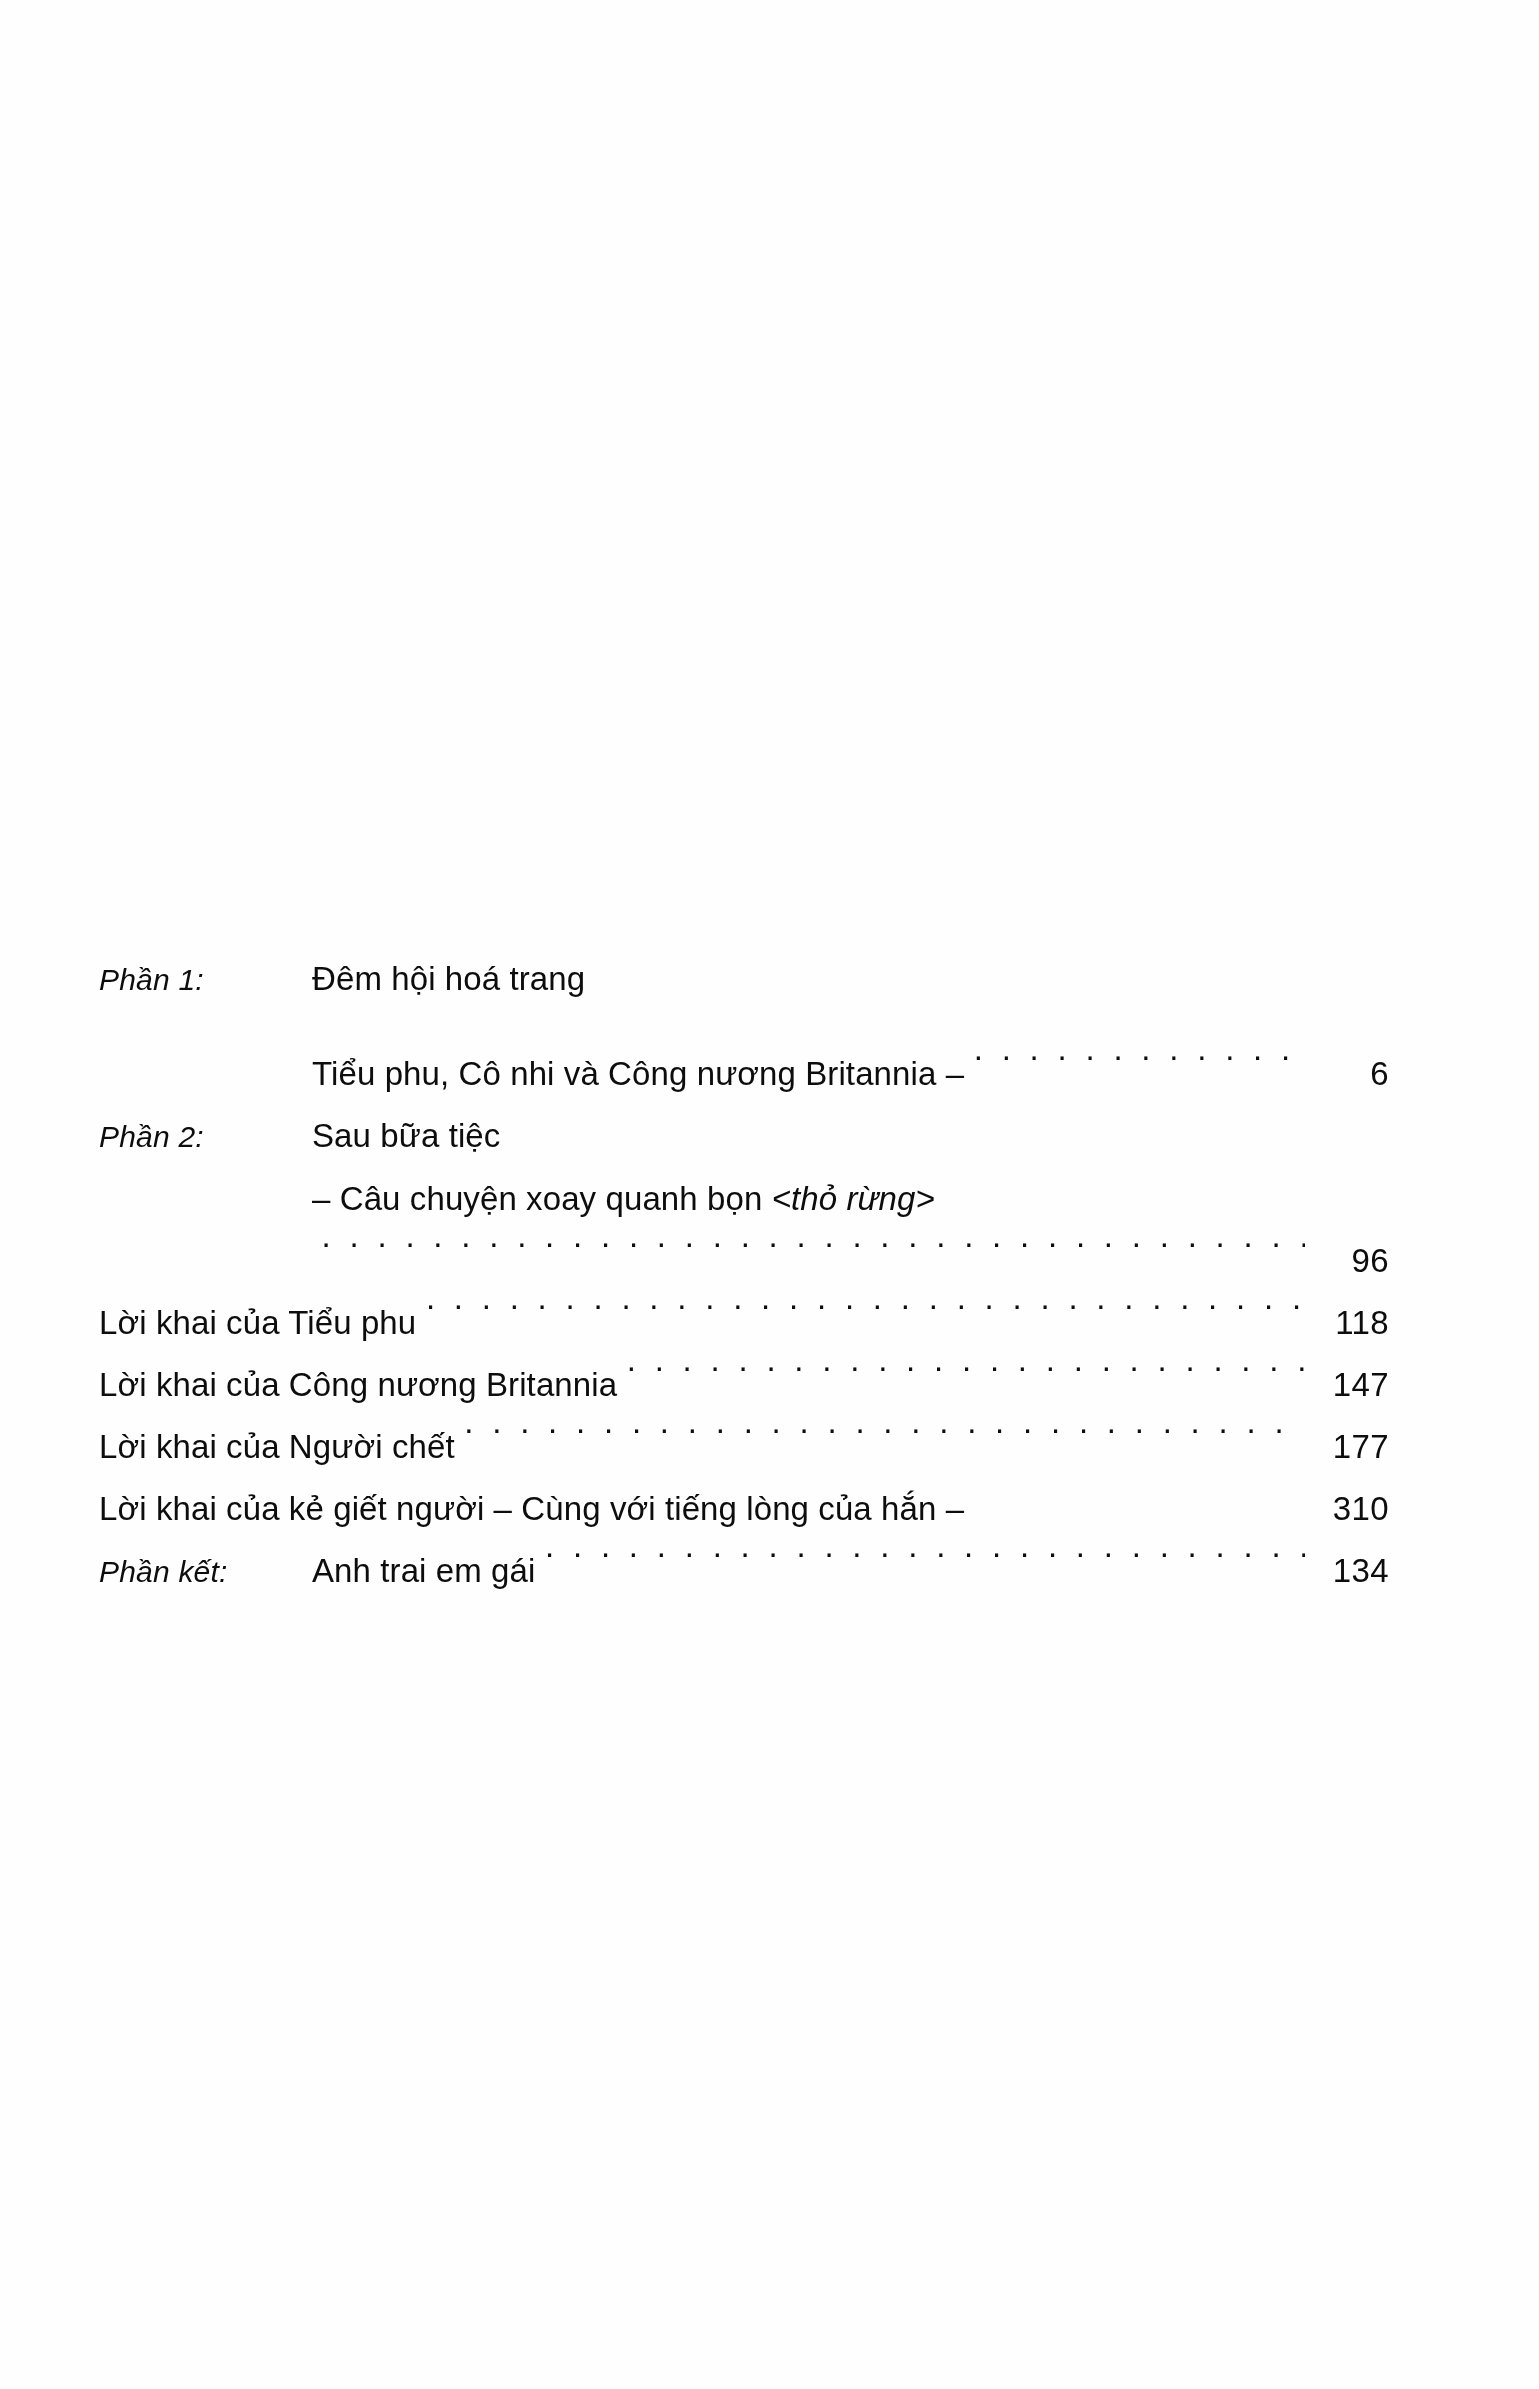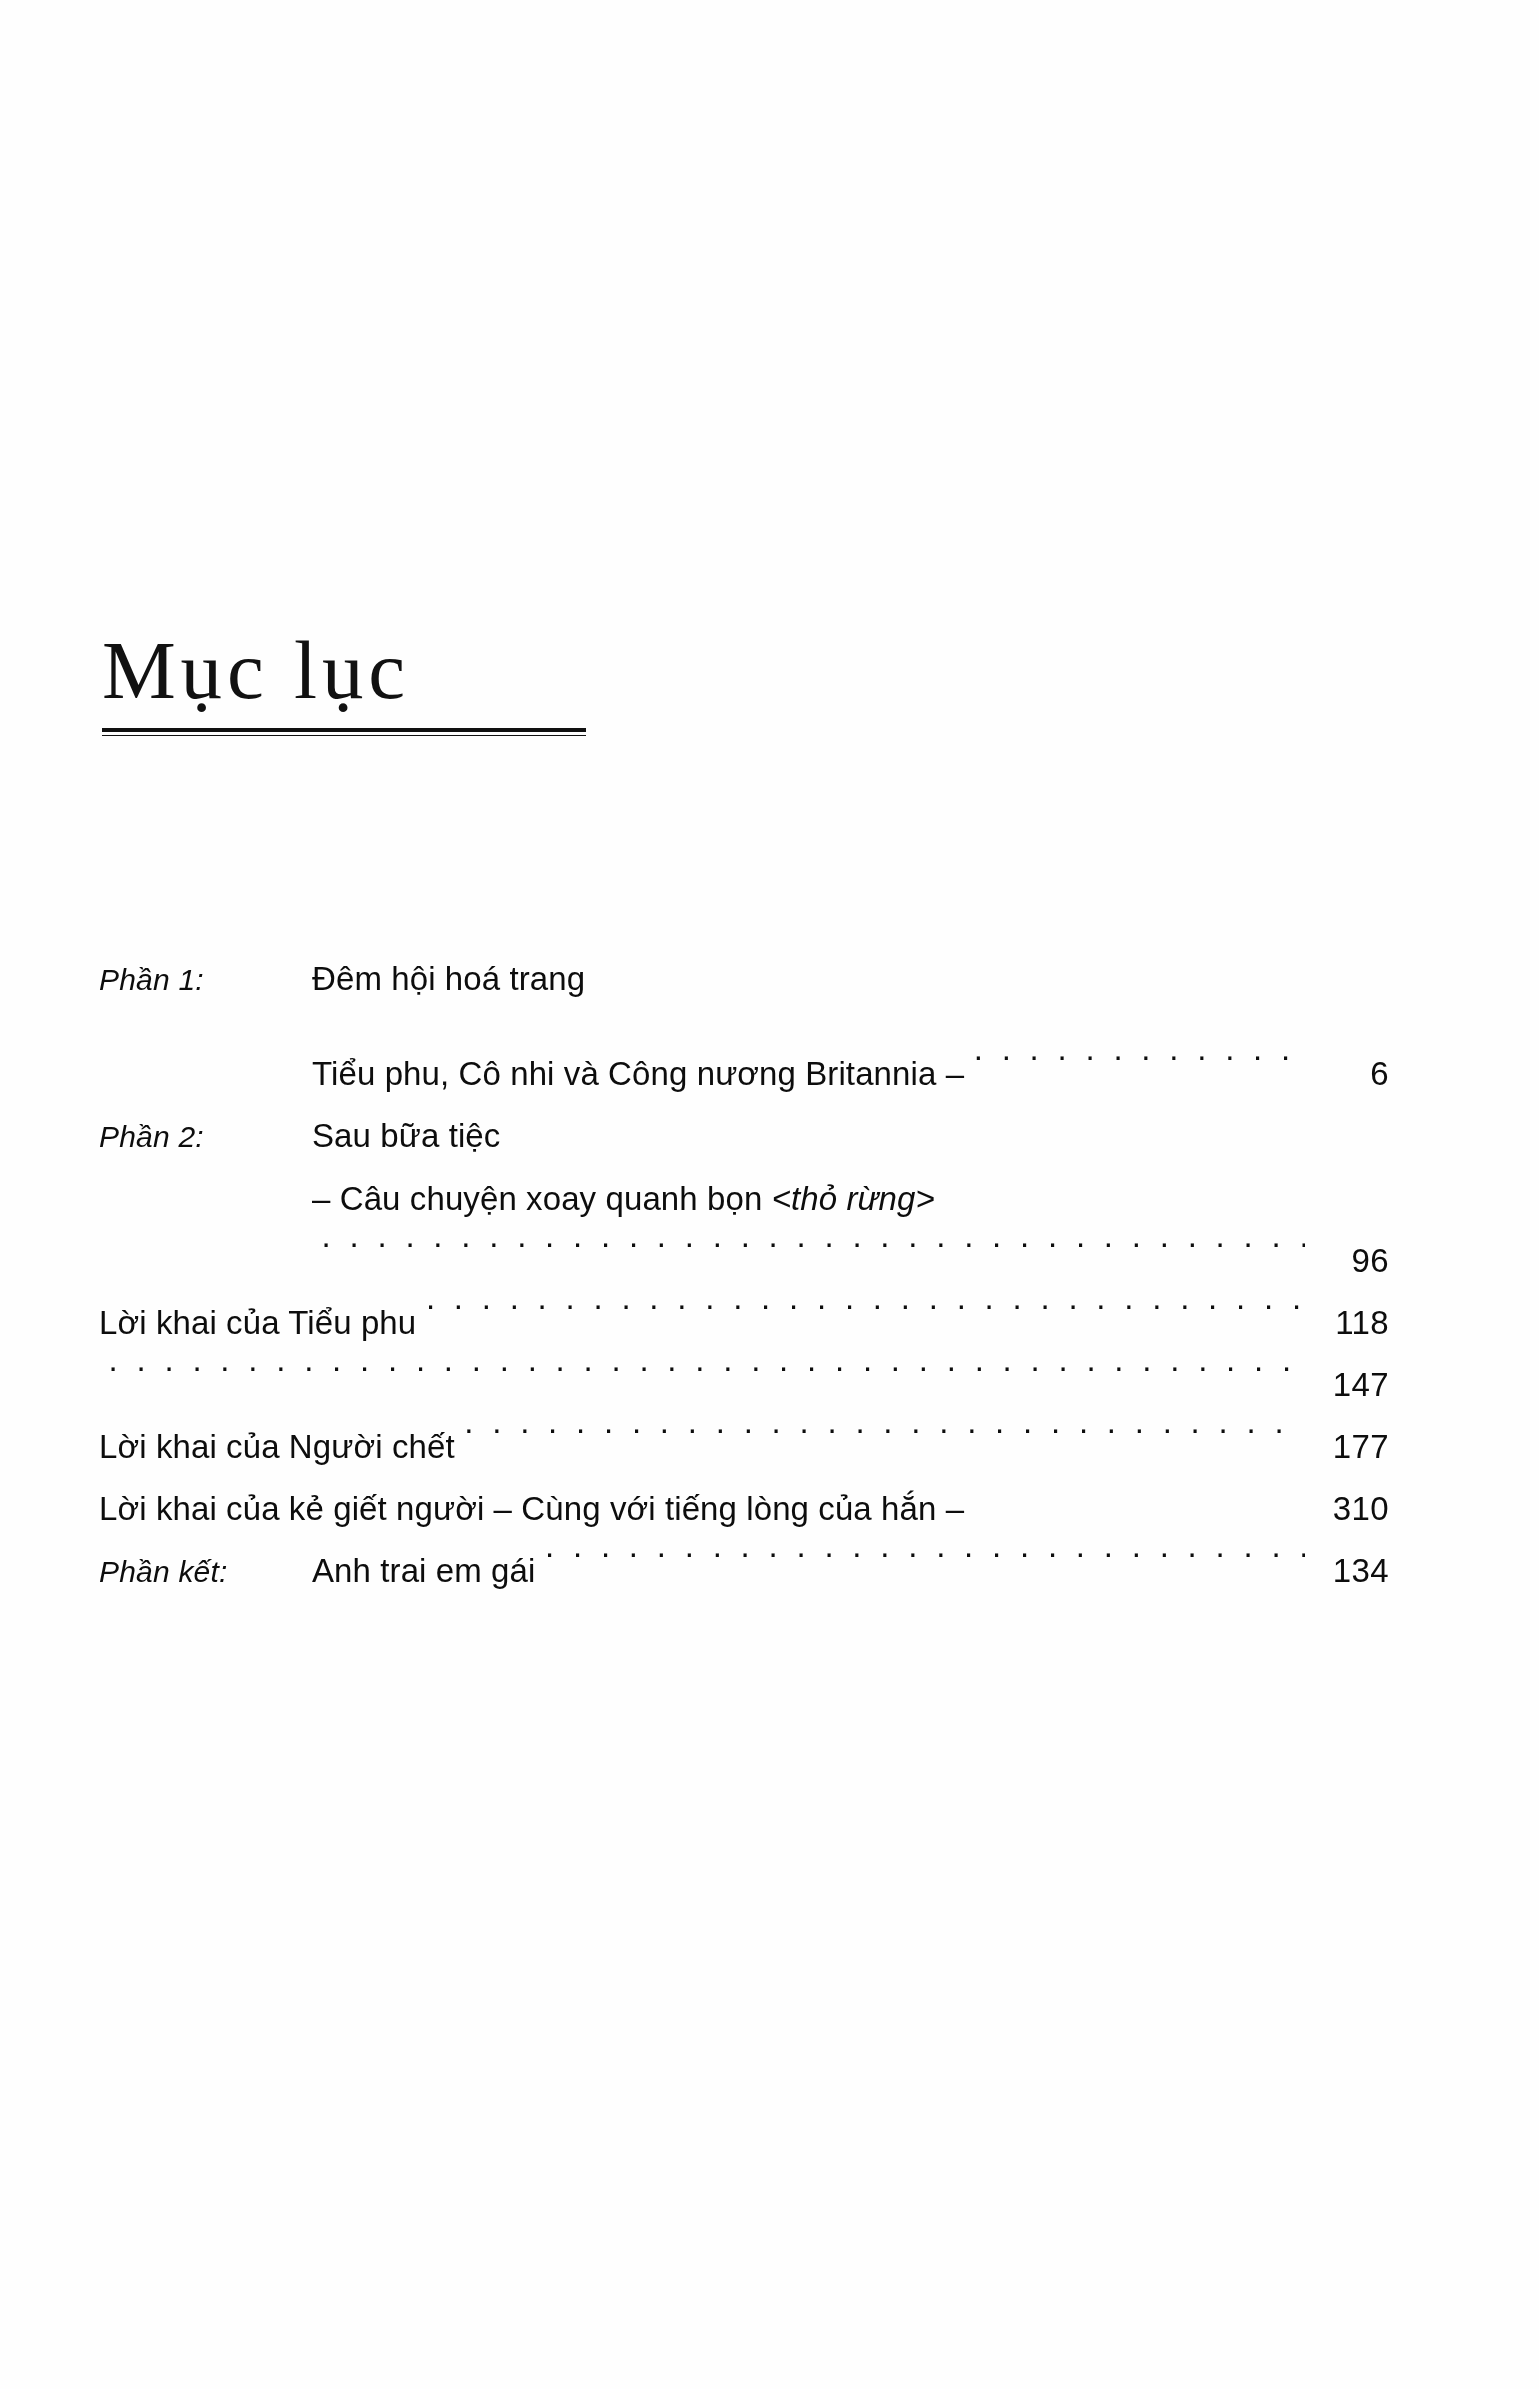--- a/index.html
+++ b/index.html
@@ -123,24 +123,20 @@
     min-width: 76px;
     font-size: 33px;
     letter-spacing: 0.4px;
   }
 </style>
 </head>
 <body>
 
 <div class="page">
 
-  <div class="toc-title-wrap">
-    <div class="toc-title">Mục lục</div>
-    <div class="toc-title-rule"></div>
-  </div>
 
   <div class="toc-list" id="toc-list">
       <div class="entry">
         <div class="line">
           <span class="label">Phần 1:</span>
           <span class="text">Đêm hội hoá trang</span>
           <span class="leader none"></span>
           <span class="page-num"></span>
         </div>
         <div class="line">
@@ -176,20 +172,21 @@
       </div>
       <div class="entry">
         <div class="line">
           <span class="text">Lời khai của Tiểu phu</span>
           <span class="leader "></span>
           <span class="page-num">118</span>
         </div>
       </div>
       <div class="entry">
         <div class="line">
+          <span class="text">Lời khai của Công nương Britannia</span>
           <span class="leader "></span>
           <span class="page-num">147</span>
         </div>
       </div>
       <div class="entry">
         <div class="line">
           <span class="text">Lời khai của Người chết</span>
           <span class="leader "></span>
           <span class="page-num">177</span>
         </div>

